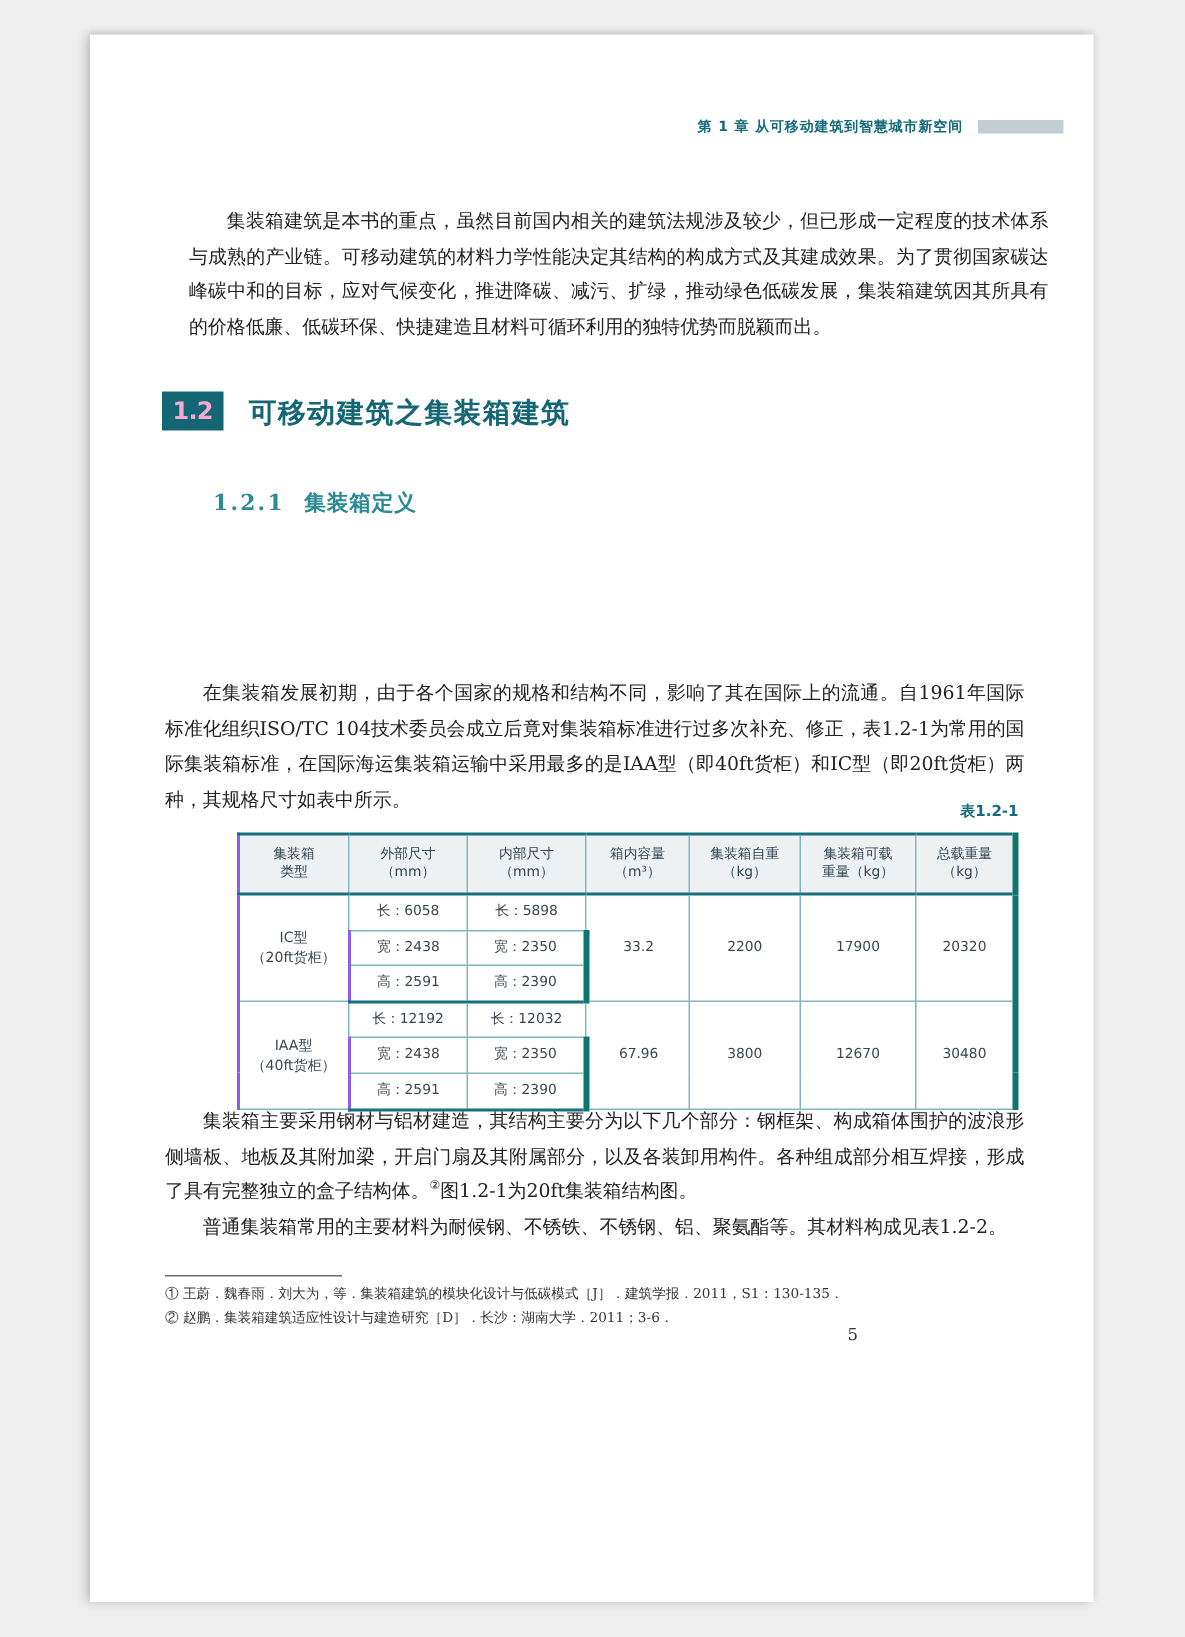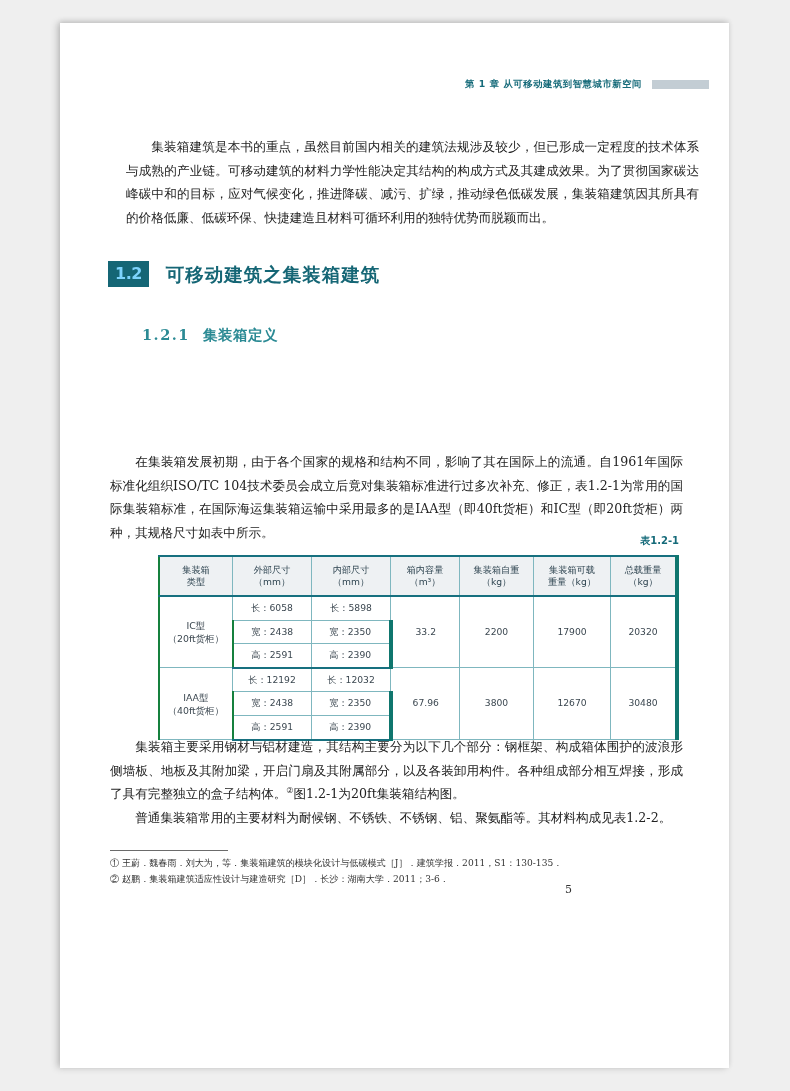--- a/index.html
+++ b/index.html
@@ -84,21 +84,21 @@
     position: absolute;
     left: 48px;
     top: 236px;
     height: 30px;
     display: flex;
     align-items: center;
   }
   .sec-num {
     display: inline-block;
     background: #156675;
-    color: #7dd3fc;
+    color: #f9a8d4;
     font-family: "DejaVu Sans", "Liberation Sans", sans-serif;
     font-weight: bold;
     font-size: 16px;
     line-height: 22px;
     padding: 2px 7px 2px 7px;
     letter-spacing: -0.5px;
   }
   .sec-title {
     margin-left: 17px;
     color: #156675;
@@ -173,21 +173,21 @@
     height: 38px;
     color: #2e4450;
     border-top: 2px solid #17707f;
     border-bottom: 2px solid #17707f;
   }
   .std-table tbody td { height: 22.6px; }
   .std-table .type-cell { font-size: 9.4px; line-height: 13px; }
   .std-table .dim-cell { text-align: center; }
   .grp-end td { border-bottom: 2px solid #17707f; }
   .std-table tbody tr:last-child td { border-bottom: 2px solid #17707f; }
-  .std-table th:first-child, .std-table td:first-child { border-left: 2px solid #15803d; }
+  .std-table th:first-child, .std-table td:first-child { border-left: 2px solid #8b5cf6; }
   .std-table th:last-child, .std-table td:last-child { border-right: 4px solid #0f766e; }
 
   
   .fn-rule {
     position: absolute;
     left: 50px;
     top: 827px;
     width: 118px;
     height: 1px;
     background: #6b6b6b;

